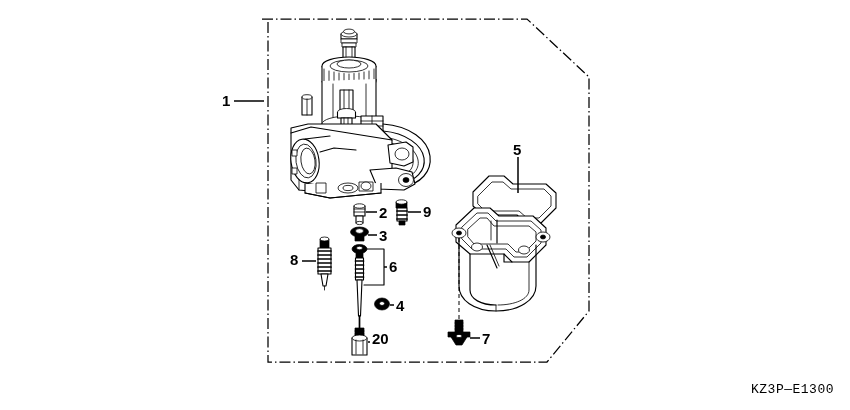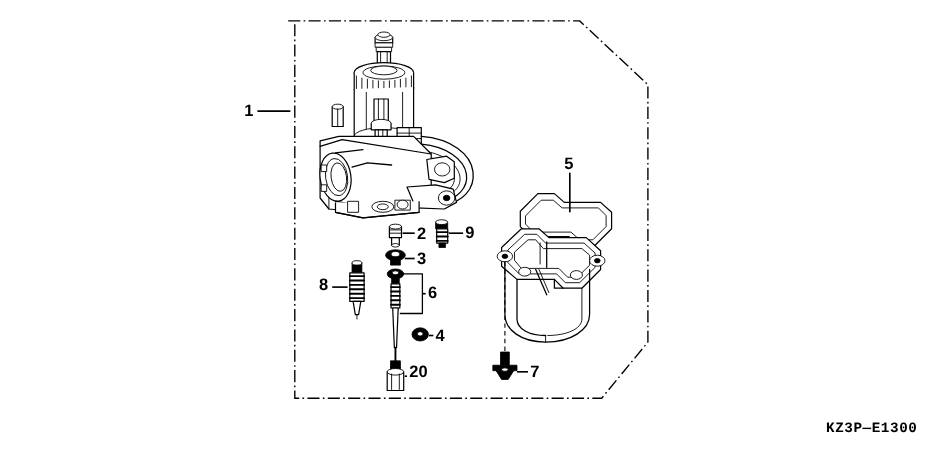--- a/index.html
+++ b/index.html
@@ -33,21 +33,21 @@
     color: #000000;
     line-height: 1;
     white-space: nowrap;
   }
   #part-code {
     position: absolute;
     right: 16px;
     bottom: 13px;
     font-family: "Liberation Mono", monospace;
     font-size: 13px;
-    font-weight: bold;
+    font-weight: normal;
     letter-spacing: 0.5px;
     color: #000000;
     white-space: nowrap;
   }
 </style>
 </head>
 <body>
 
 <div id="sheet">
 

